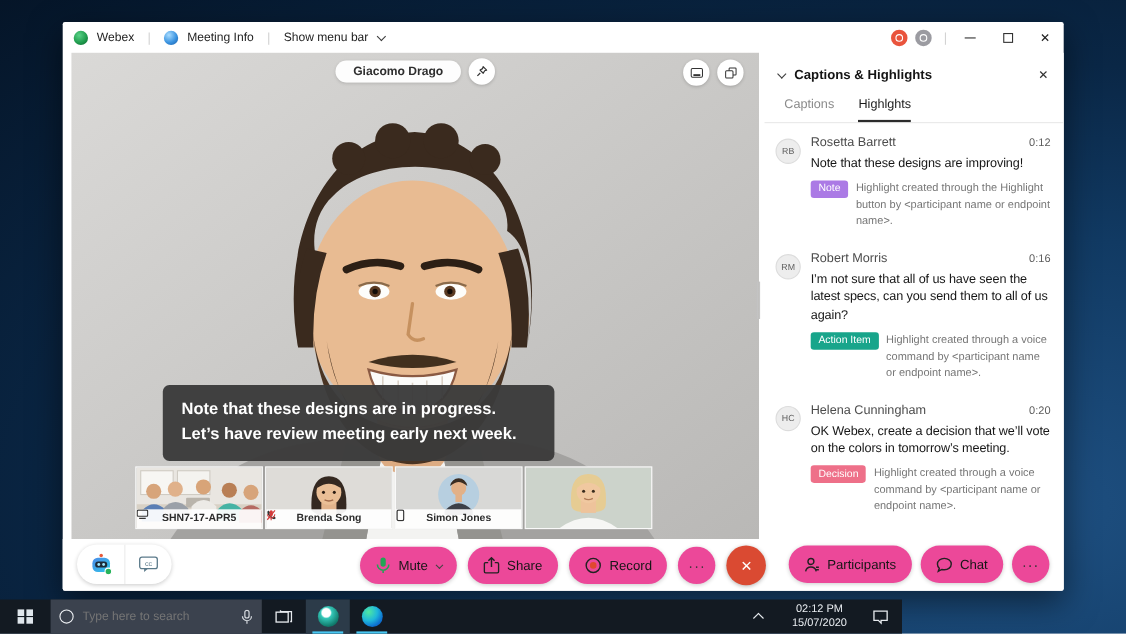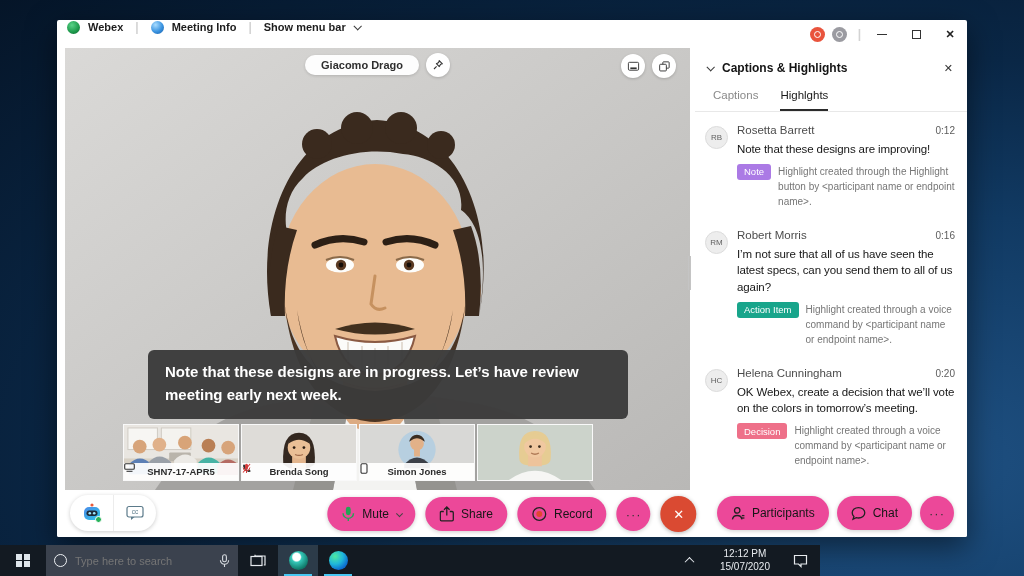--- a/index.html
+++ b/index.html
@@ -3,21 +3,21 @@
 <meta charset="utf-8">
 <style>
   * { margin:0; padding:0; box-sizing:border-box; }
   html,body { width:1024px; height:576px; overflow:hidden; font-family:"Liberation Sans", sans-serif; }
   .desktop { position:absolute; inset:0; background:radial-gradient(ellipse at 88% 80%, #1f5183 0%, #113a63 38%, #0a2746 62%, #051528 100%); }
 
   
   .win { position:absolute; left:57px; top:20px; width:910px; height:517px; background:#fff; border-radius:2px; box-shadow:0 10px 30px rgba(0,0,0,.5); }
 
   
-  .titlebar { position:absolute; top:0; left:0; right:0; height:28px; display:flex; align-items:flex-start; padding-left:10px; font-size:11px; color:#1d1d1d;font-weight:bold; }
+  .titlebar { position:absolute; top:0; left:0; right:0; height:28px; display:flex; align-items:center; padding-left:10px; font-size:11px; color:#1d1d1d; }
   .tb-left { display:flex; align-items:center; gap:8px; }
   .logo-webex { width:13px; height:13px; border-radius:50%; background:radial-gradient(circle at 38% 32%, #59d287, #1e9a4c 58%, #0b5e2c); }
   .logo-globe { width:13px; height:13px; border-radius:50%; background:radial-gradient(circle at 35% 30%, #a8dcff, #3a93e0 55%, #1459a4); }
   .tb-div { color:#d3d3d3; margin:0 4px; font-size:12px; }
   .chev { display:inline-block; width:6px; height:6px; border-right:1.4px solid #3c3c3c; border-bottom:1.4px solid #3c3c3c; transform:rotate(45deg) translateY(-1px); }
   .tb-right { margin-left:auto; display:flex; align-items:center; }
   .ind { width:15px; height:15px; border-radius:50%; margin-right:7px; position:relative; }
   .ind-rec { background:#e9543d; }
   .ind-rec::after { content:""; position:absolute; inset:4px; border:1.6px solid #fff; border-radius:50%; }
   .ind-key { background:#9b9ba1; }
@@ -30,21 +30,21 @@
   .content { position:absolute; top:28px; left:0; width:910px; height:442px; }
   .stage { position:absolute; left:8px; top:0; width:625px; height:442px; background:linear-gradient(120deg,#d8d7d5,#bebdbb); overflow:hidden;font-weight:bold; }
 
   .name-wrap { position:absolute; top:5px; left:0; right:0; display:flex; justify-content:center; align-items:center; gap:7px; z-index:6; }
   .name-pill { background:rgba(255,255,255,.95); border-radius:13px; padding:4px 16px; font-size:11px; color:#2e2e2e; box-shadow:0 1px 3px rgba(0,0,0,.15); }
   .pin-btn, .view-btn { width:24px; height:24px; border-radius:50%; background:#fff; box-shadow:0 1px 3px rgba(0,0,0,.18); display:flex; align-items:center; justify-content:center; }
   .view-btns { position:absolute; top:6px; right:14px; display:flex; gap:7px; z-index:6; }
 
   .portrait { position:absolute; inset:0; }
 
-  .caption-box { position:absolute; left:83px; top:302px; width:480px; background:rgba(58,58,58,.96); border-radius:6px; padding:10px 17px 12px; color:#fff; font-size:15px; line-height:1.55; z-index:5; }
+  .caption-box { position:absolute; left:83px; top:302px; width:356px; background:rgba(58,58,58,.96); border-radius:6px; padding:10px 17px 12px; color:#fff; font-size:15px; line-height:1.55; z-index:5; }
 
   .filmstrip { position:absolute; left:58px; top:376px; height:57px; display:flex; gap:2px; z-index:4; }
   .thumb { position:relative; width:116px; height:57px; border:1px solid rgba(255,255,255,.85); overflow:hidden; background:#d5d5d3; flex:none; }
   .thumb svg { position:absolute; inset:0; }
   .thumb-label { position:absolute; left:0; right:0; bottom:0; height:17px; background:rgba(255,255,255,.93); display:flex; align-items:center; padding:0 5px; gap:4px; font-size:9.5px; color:#2c2c2c; }
   .thumb-label .lbl { flex:1; text-align:center; white-space:nowrap; overflow:hidden; }
 
   .grip { position:absolute; left:630px; top:208px; width:5px; height:34px; display:flex; gap:1px; justify-content:center; }
   .grip i { width:1px; background:#c4c4c4; }
 
@@ -479,21 +479,21 @@
     </div>
     <div class="tb-icon">
       <span class="edge-orb"></span>
       <span class="underline"></span>
     </div>
     <div class="tb-right-cluster">
       <div class="tb-icon">
           <span class="chev-up"></span>
         </div>
       <div class="tb-clock">
-        <div>12:12 PM</div>
+        <div>02:12 PM</div>
         <div>15/07/2020</div>
       </div>
       <div class="tb-action">
         <svg width="15" height="14" viewBox="0 0 15 14">
           <path d="M1.5,1.5 L13.5,1.5 L13.5,10 L8,10 L8,12.5 L5.5,10 L1.5,10 Z" stroke="#e6eaee" fill="none" stroke-width="1.2"></path>
         </svg>
       </div>
     </div>
   </div>
 

